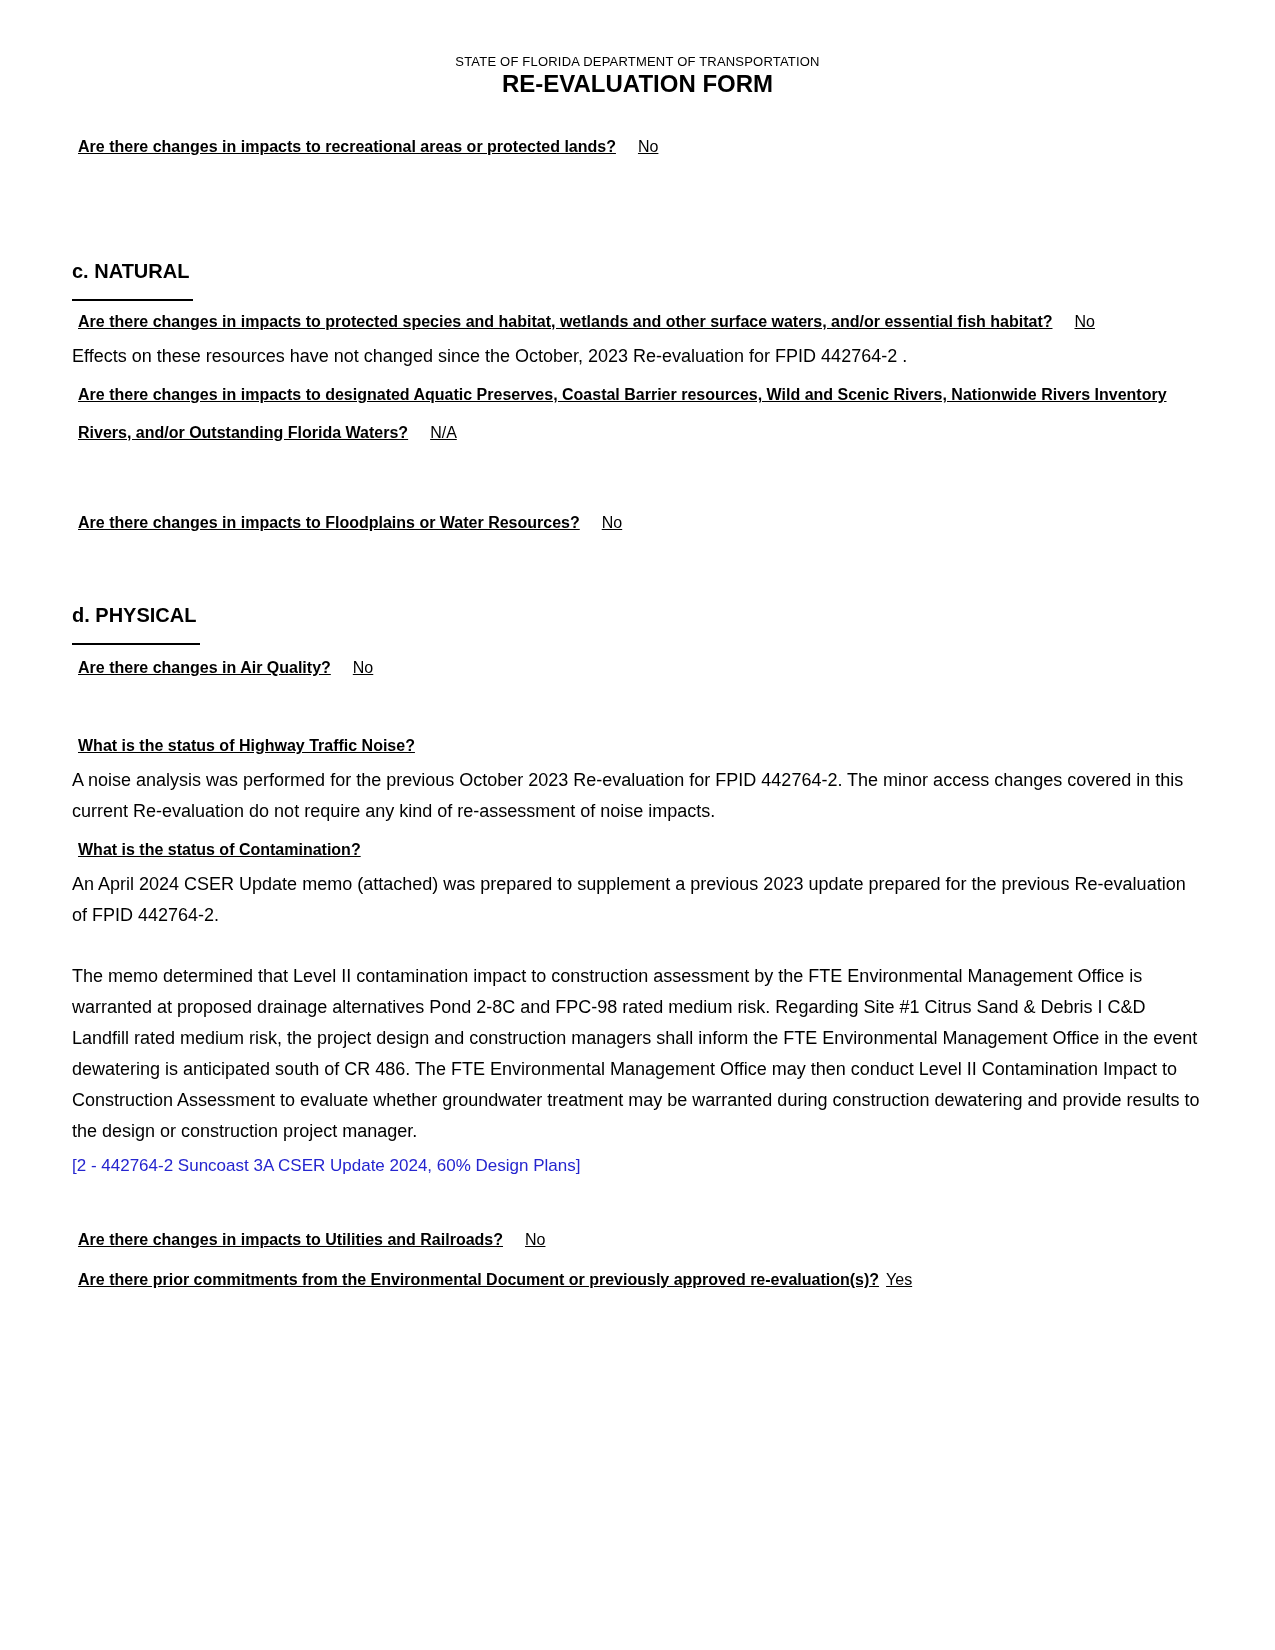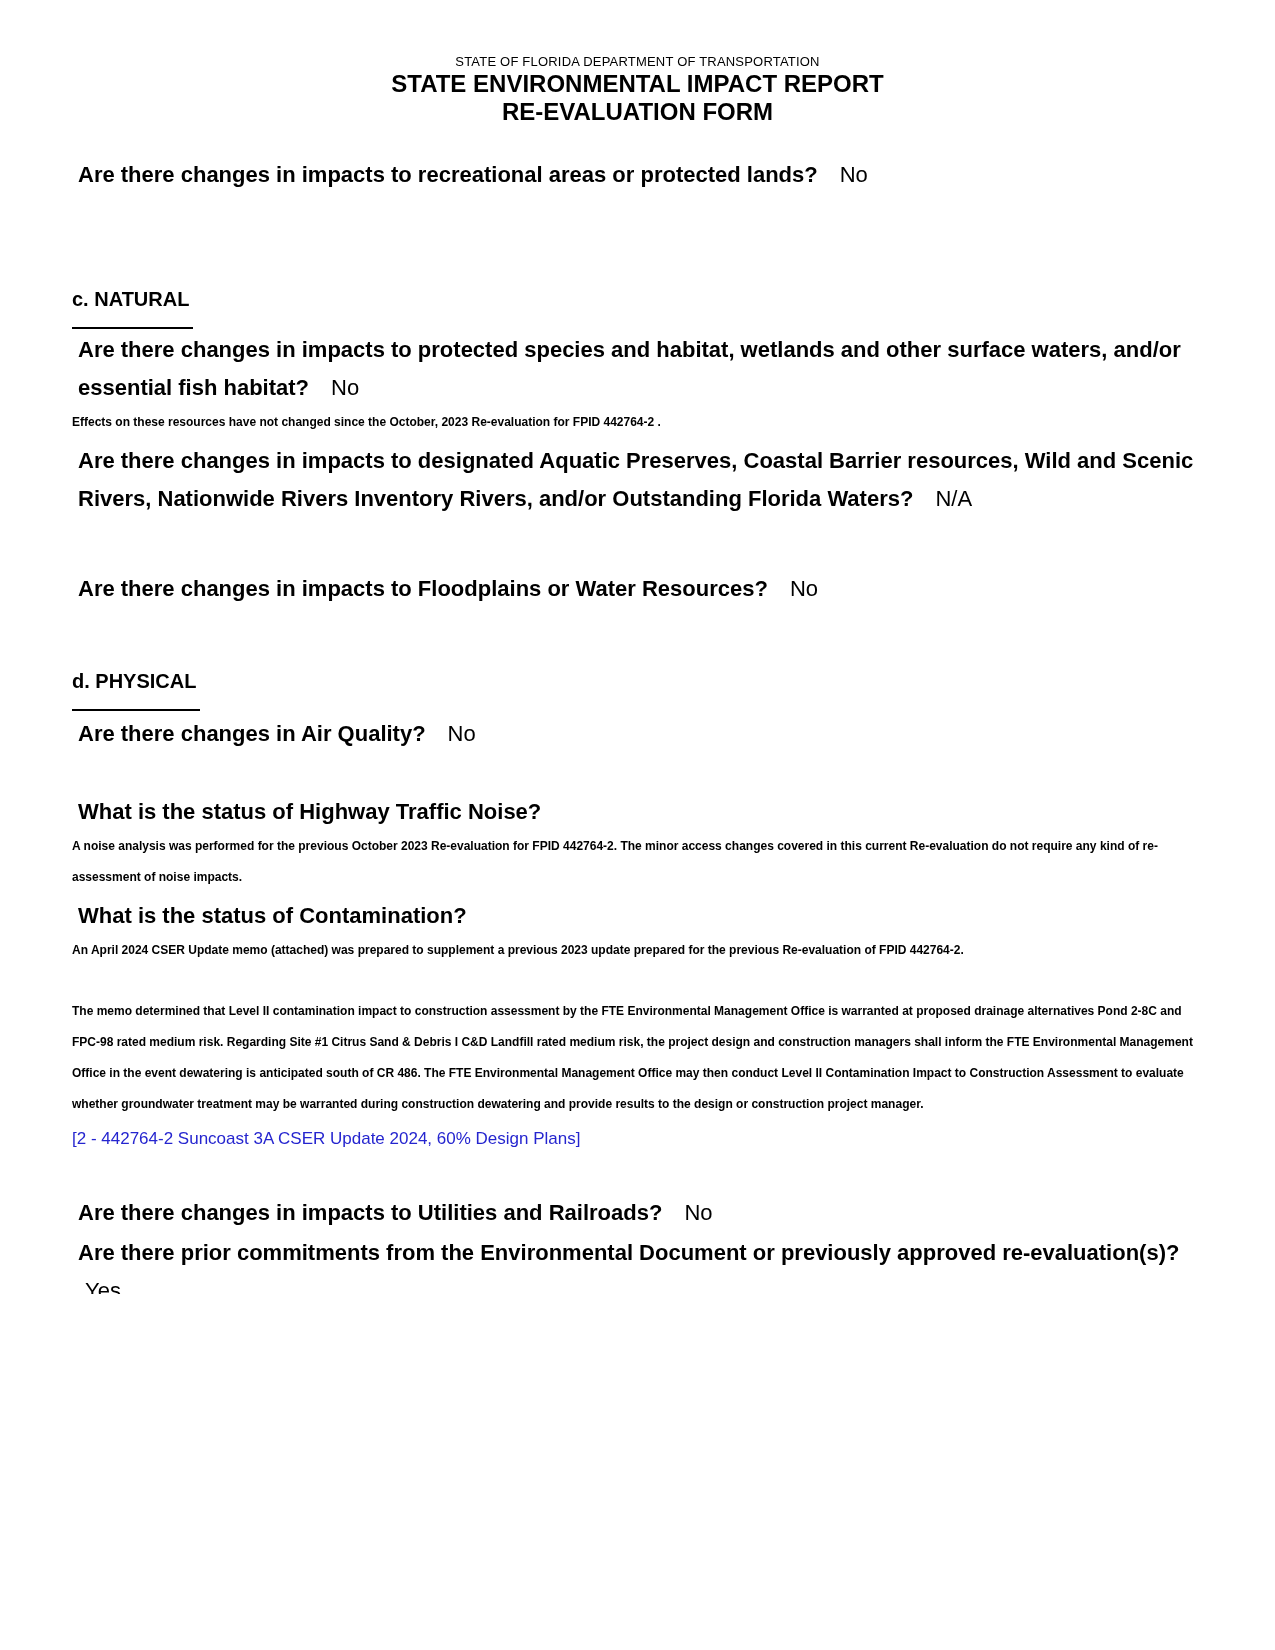--- a/index.html
+++ b/index.html
@@ -17,29 +17,30 @@
   .content { padding: 0 72px; }
 
   
   .doc-header { text-align: center; padding-top: 54px; }
   .agency { font-size: 13px; letter-spacing: 0.2px; line-height: 16px; }
   .doc-title { font-size: 24px; font-weight: bold; line-height: 28px; }
 
   
   .question {
     font-weight: bold;
-    font-size: 22px;
+    font-size: 16px;
     line-height: 38px;
     padding-left: 6px;
+    text-decoration: underline;
   }
   .answer { font-weight: normal; margin-left: 22px; }
   .answer-tight { font-weight: normal; margin-left: 7px; }
 
   
-  .para { font-size: 12px; line-height: 31px; font-weight: bold; }
+  .para { font-size: 18px; line-height: 31px; font-weight: normal; }
 
   
   .section-heading { font-size: 20px; font-weight: bold; line-height: 26px; }
   .section-heading .underlined {
     display: inline-block;
     border-bottom: 2px solid #000;
     padding-bottom: 15px;
     padding-right: 4px;
   }
   .big-heading {
@@ -88,21 +89,20 @@
   }
 </style>
 </head>
 <body>
 
 <div class="page">
   <div class="content">
 
     <header class="doc-header">
       <div class="agency">STATE OF FLORIDA DEPARTMENT OF TRANSPORTATION</div>
-      <div class="doc-title">STATE ENVIRONMENTAL IMPACT REPORT</div>
       <div class="doc-title">RE-EVALUATION FORM</div>
     </header>
 
     <p class="question mt-q1"><span>Are there changes in impacts to recreational areas or protected lands?</span><span class="answer">No</span></p>
 
     <h2 class="section-heading mt-secC"><span class="underlined">c. NATURAL</span></h2>
 
     <p class="question mt-2"><span>Are there changes in impacts to protected species and habitat, wetlands and other surface waters, and/or essential fish habitat?</span><span class="answer">No</span></p>
     <p class="para">Effects on these resources have not changed since the October, 2023 Re-evaluation for FPID 442764-2 .</p>
 

